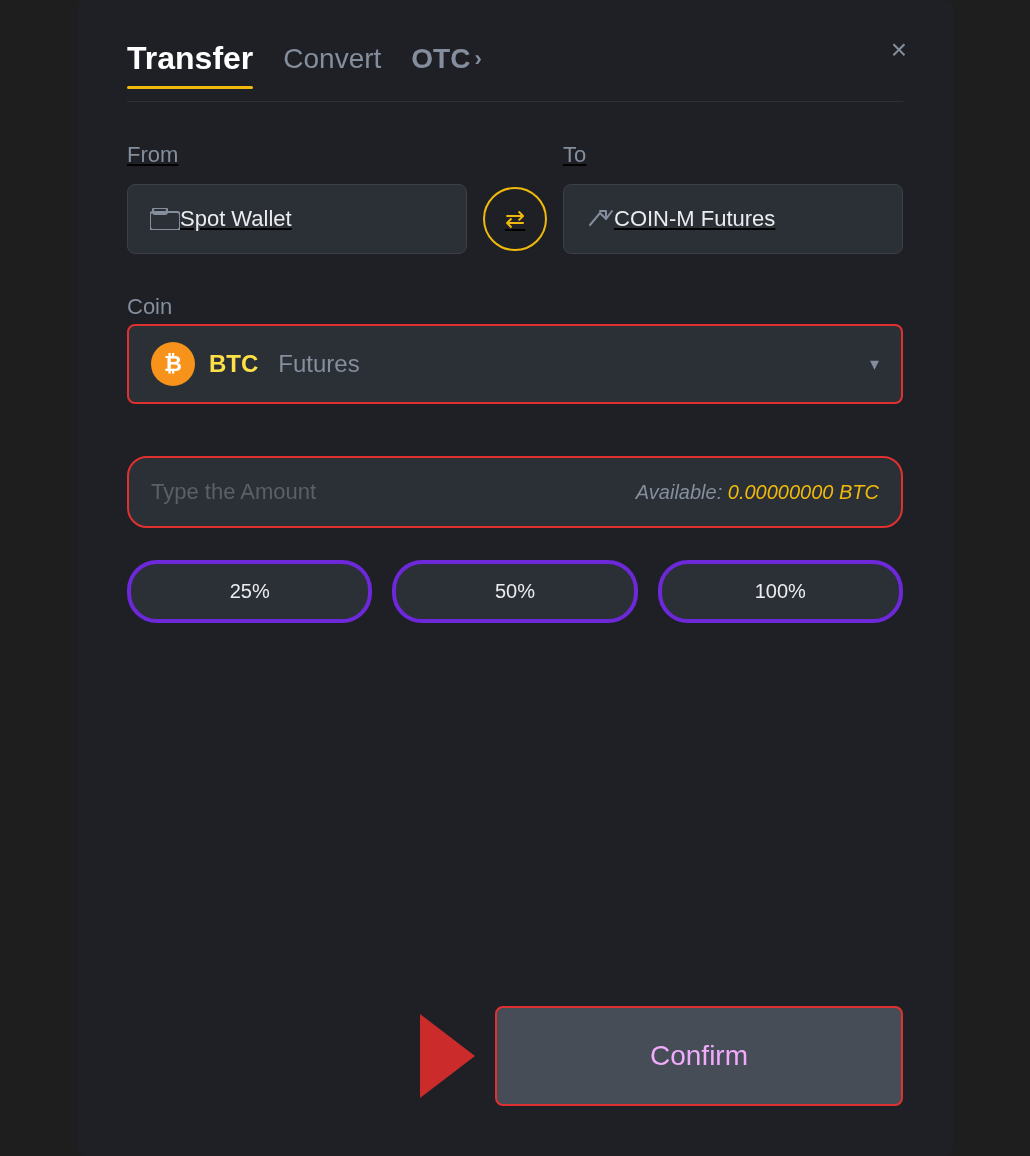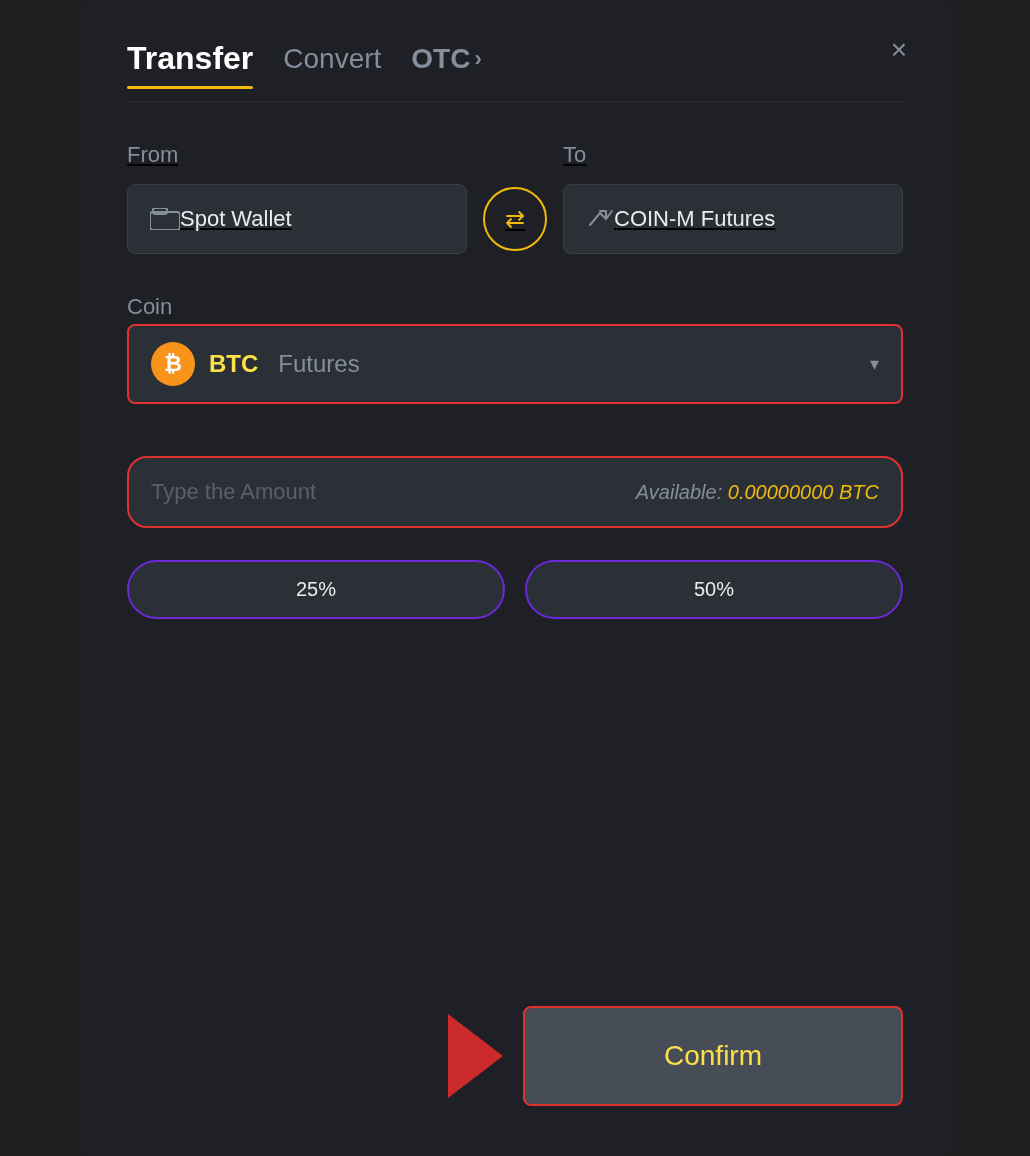--- a/index.html
+++ b/index.html
@@ -231,21 +231,21 @@
     
     .percent-buttons {
       display: flex;
       gap: 20px;
       margin-bottom: 60px;
     }
 
     .percent-btn {
       flex: 1;
       background: #2b2f36;
-      border: 2px solid #6d28d9;
+      border: 4px solid #6d28d9;
       border-radius: 30px;
       padding: 16px;
       color: #eaecef;
       font-size: 20px;
       cursor: pointer;
       text-align: center;
     }
 
     
     .confirm-section {
@@ -270,21 +270,22 @@
       border-top: 42px solid transparent;
       border-bottom: 42px solid transparent;
       border-left: 55px solid #cc2b2b;
     }
 
     .confirm-btn {
       flex: 1;
       background: #474d57;
       border: 2px solid #e03131;
       border-radius: 8px;
-      color: #fde047;
+      padding: 28px;
+      color: #f0abfc;
       font-size: 28px;
       cursor: pointer;
       text-align: center;
       min-height: 100px;
       display: flex;
       align-items: center;
       justify-content: center;
     }
 
     .otc-chevron {
@@ -353,20 +354,21 @@
       <span class="available-text">
         <span>Available:</span>
         <span class="available-value">0.00000000 BTC</span>
       </span>
     </div>
   </div>
 
   <div class="percent-buttons">
     <button class="percent-btn">25%</button>
     <button class="percent-btn">50%</button>
+    <button class="percent-btn">100%</button>
   </div>
 
   <div class="confirm-section">
     <div class="arrow-container">
       <div class="arrow-right"></div>
     </div>
     <button class="confirm-btn">Confirm</button>
   </div>
 
 </div>

